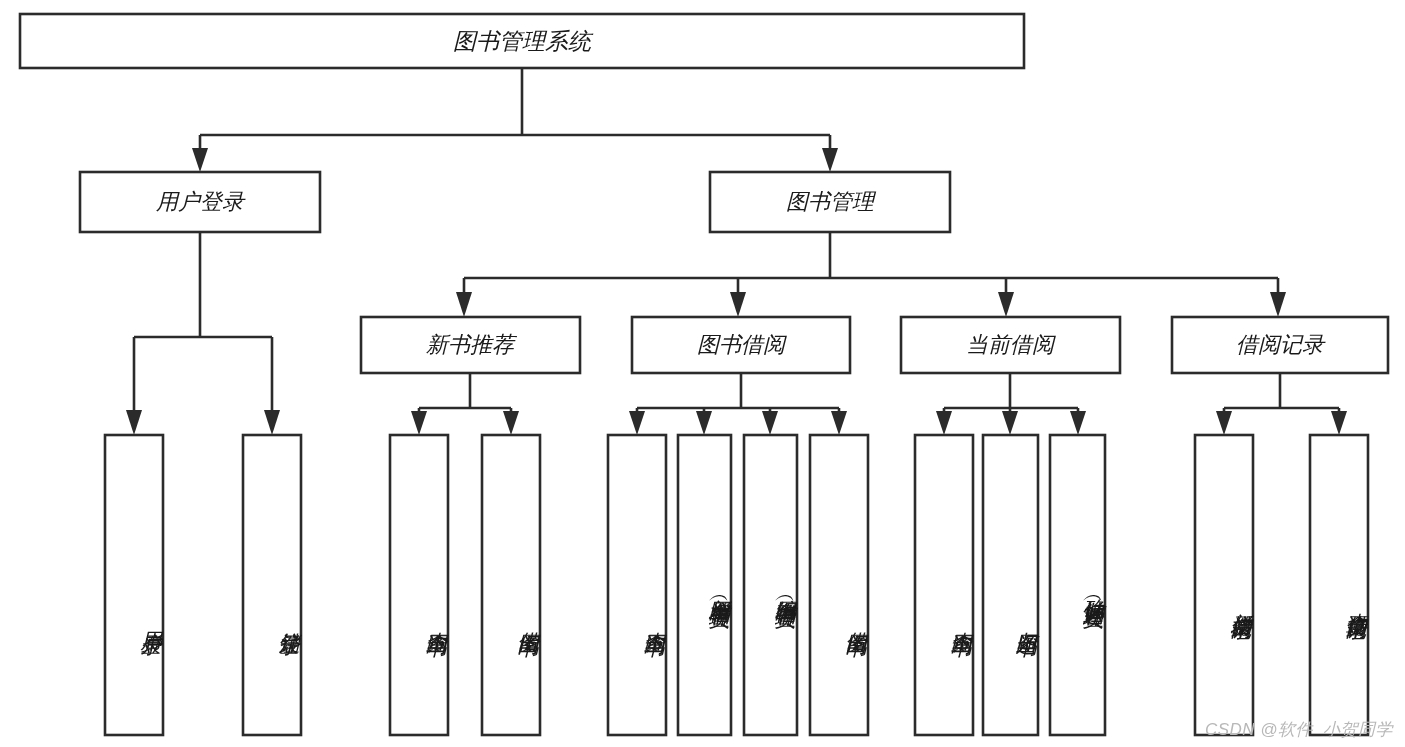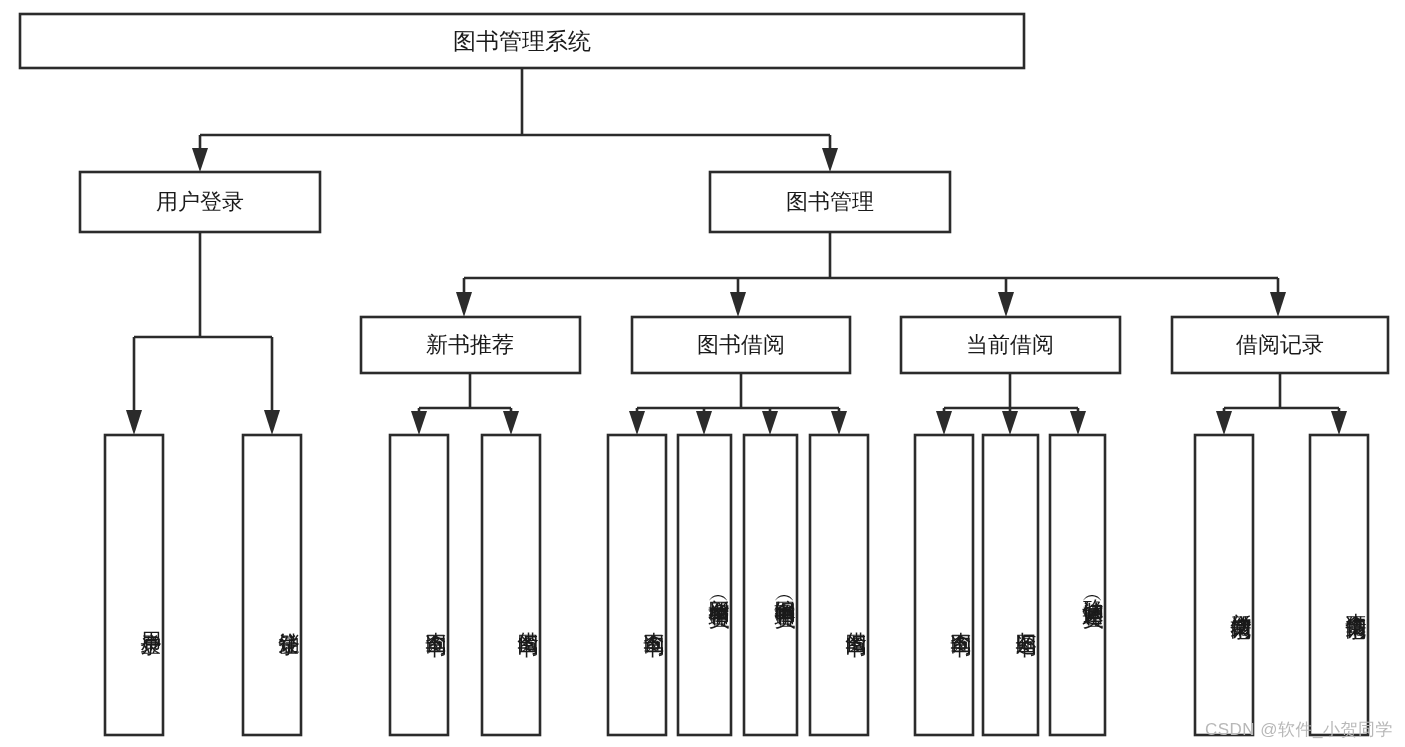--- a/index.html
+++ b/index.html
@@ -9,20 +9,21 @@
   }
   body {
     font-family: "Liberation Sans", "DejaVu Sans", sans-serif;
   }
   #diagram-root {
     position: relative;
     width: 1405px;
     height: 747px;
     background: #ffffff;
     overflow: hidden;
+    font-style: italic;
   }
   svg#tree-svg {
     position: absolute;
     left: 0;
     top: 0;
     width: 1405px;
     height: 747px;
     display: block;
   }
   .node-box {

